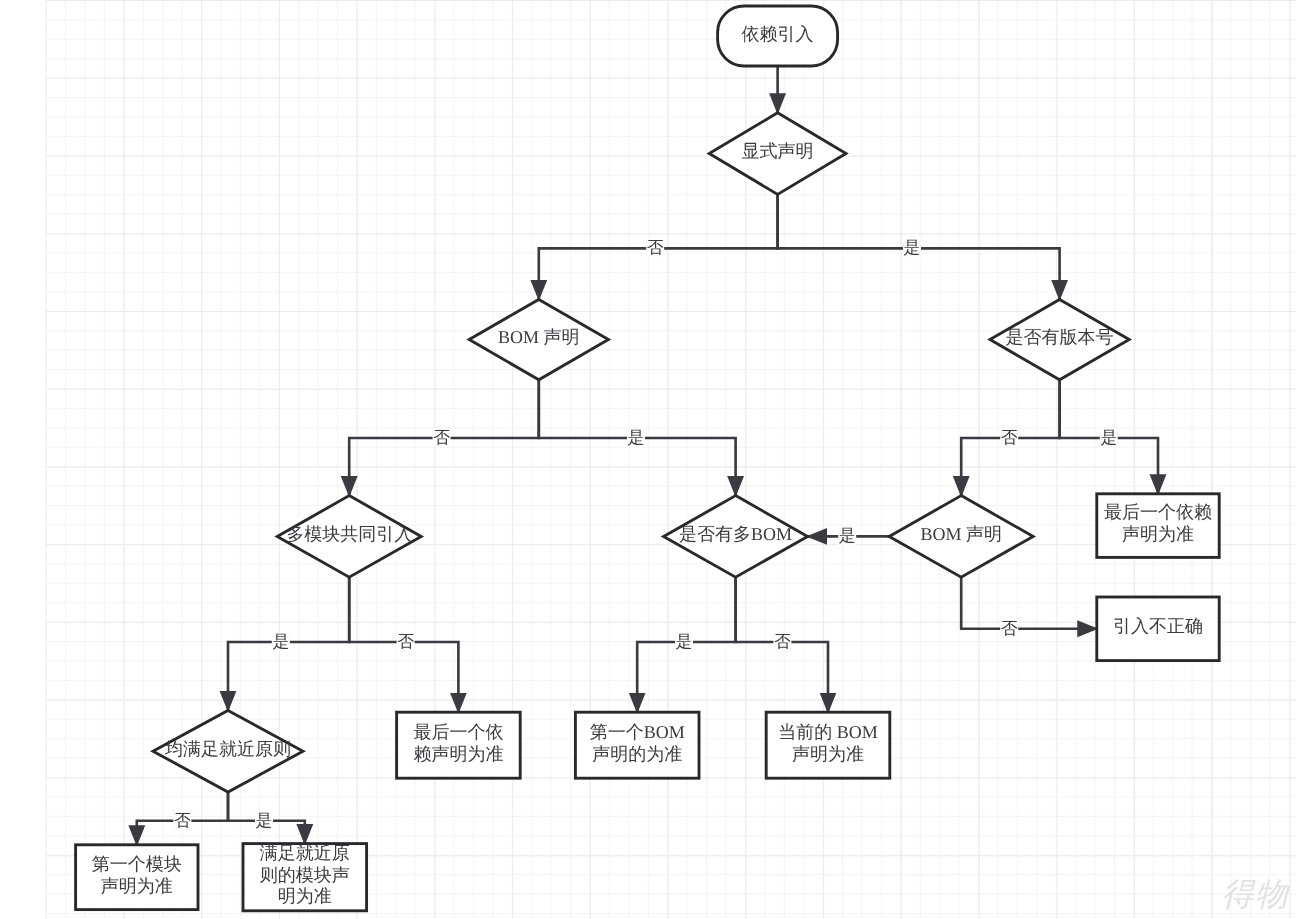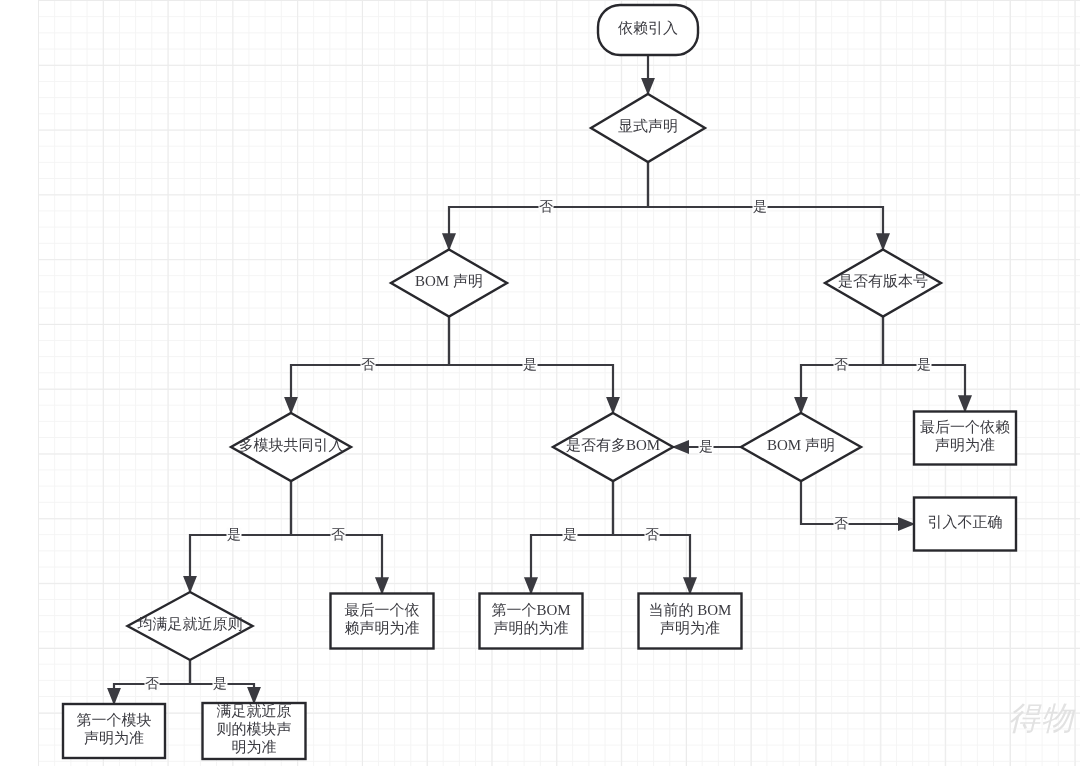--- a/index.html
+++ b/index.html
@@ -55,23 +55,23 @@
     fill: #3a3a40;
     text-anchor: middle;
     dominant-baseline: middle;
   }
   .edge-label-bg {
     fill: #fdfdfd;
   }
   .watermark {
     position: absolute;
     right: 16px;
-    bottom: 25px;
+    bottom: 3px;
     font-family: "Liberation Serif", "DejaVu Serif", serif;
-    font-size: 32px;
+    font-size: 27px;
     color: #e2e2e2;
     letter-spacing: 1px;
     user-select: none;
     font-style: italic;
   }
 </style>
 </head>
 <body>
 
 <div id="canvas">

